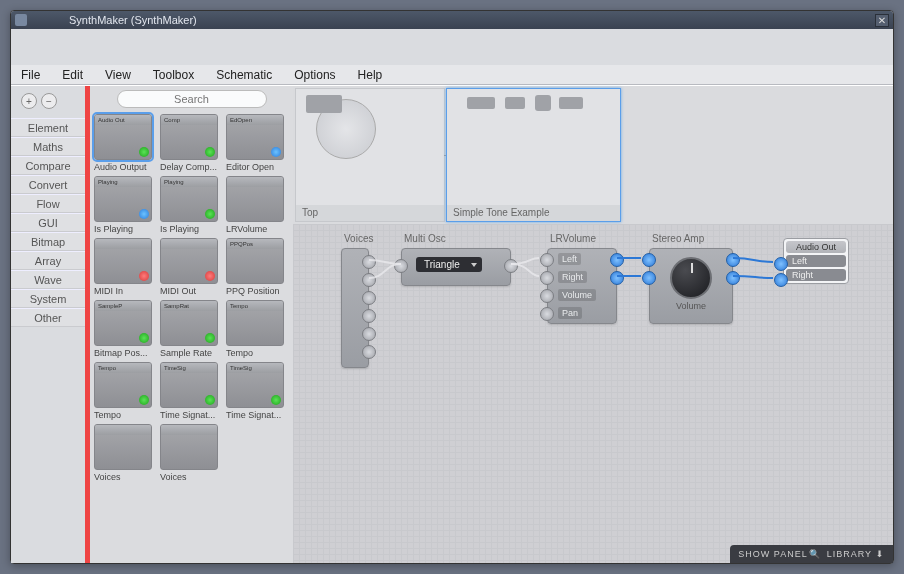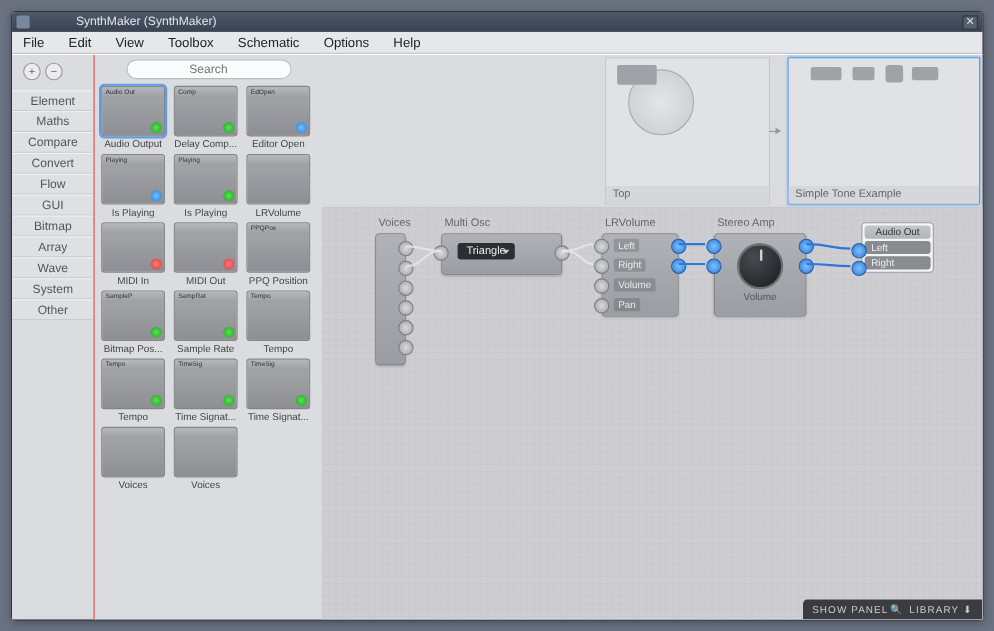--- a/index.html
+++ b/index.html
@@ -5,55 +5,55 @@
 * { margin: 0; padding: 0; box-sizing: border-box; font-family: Arial, sans-serif; }
 body { background: #6a7282; width: 904px; height: 574px; overflow: hidden; }
 
 .window-frame { position: absolute; top: 10px; left: 10px; width: 884px; height: 554px; background: #dadce0; border: 1px solid #333; border-radius: 4px; box-shadow: 0 2px 8px rgba(0,0,0,.3); display: flex; flex-direction: column; }
 
 .titlebar { height: 18px; background: linear-gradient(#4d5869,#3a4251); display: flex; align-items: center; padding: 0 4px; border-radius: 3px 3px 0 0; gap: 36px; }
 .titlebar-icon { width: 12px; height: 12px; background: #7888a0; border-radius: 2px; margin-right: 6px; }
 .titlebar-text { color: #e2e6ee; font-size: 11px; flex: 1; }
 .titlebar-close { width: 14px; height: 13px; background: #555f70; border: 1px solid #2a303a; color: #ddd; font-size: 10px; display: flex; align-items: center; justify-content: center; cursor: pointer; }
 
-.menubar { height: 20px; background: #e6e7ea; border-bottom: 1px solid #b8bac0; display: flex; align-items: center; padding: 0 6px; gap: 14px; }
+.menubar { height: 20px; background: #e6e7ea; border-bottom: 1px solid #b8bac0; display: flex; align-items: center; padding: 0 6px; gap: 14px; margin-top: 36px; }
 .menu-item { font-size: 12px; color: #222; cursor: pointer; padding: 2px 4px; }
 
 .body-area { flex: 1; display: flex; background: #dadce0; border-top: 1px solid #fff; }
 
 .left-categories { width: 74px; display: flex; flex-direction: column; padding-top: 4px; }
 .cat-tools { height: 22px; display: flex; gap: 4px; padding-left: 10px; align-items: center; }
 .cat-tool-btn { width: 16px; height: 16px; border-radius: 50%; border: 1px solid #999; background: #ececee; font-size: 10px; display: flex; align-items: center; justify-content: center; color: #666; cursor: pointer; }
 .cat-btn { height: 19px; font-size: 11px; color: #555; display: flex; align-items: center; justify-content: center; cursor: pointer; border-bottom: 1px solid #cacbcf; border-top: 1px solid #eef; background: #dfe0e3; }
 .cat-btn.active { background: #3a8edb; color: #fff; border-radius: 3px; }
 .cat-spacer { height: 6px; }
 
-.module-panel { width: 208px; background: #dbdcdf; border-left: 1px solid #ef4444; display: flex; flex-direction: column; }
+.module-panel { width: 208px; background: #dbdcdf; border-left: 5px solid #ef4444; display: flex; flex-direction: column; }
 .search-row { height: 26px; display: flex; align-items: center; justify-content: center; }
 .search-input { width: 150px; height: 18px; border-radius: 9px; border: 1px solid #bbb; background: #fafbfc; font-size: 11px; text-align: center; color: #888; padding: 0 6px; }
 .module-grid { flex: 1; padding: 2px 4px; display: flex; flex-wrap: wrap; gap: 4px; align-content: flex-start; overflow: hidden; }
-.mod-item { width: 62px; display: flex; flex-direction: column; align-items: center; }
+.mod-item { width: 62px; display: flex; flex-direction: column; align-items: flex-start; }
 .mod-thumb { width: 58px; height: 46px; background: linear-gradient(#a7a8ac,#8e8f94); border-radius: 3px; border: 1px solid #84858a; position: relative; overflow: hidden; }
 .mod-item.sel .mod-thumb { outline: 2px solid #5a9eea; }
 .mod-thumb-hdr { height: 10px; background: linear-gradient(#b6b8bd,#9c9ea2); font-size: 6px; color: #333; padding-left: 3px; line-height: 10px; white-space: nowrap; overflow: hidden; }
 .mod-label { font-size: 9px; color: #444; margin-top: 2px; white-space: nowrap; overflow: hidden; text-overflow: ellipsis; max-width: 62px; }
 .mod-dot { position: absolute; width: 10px; height: 10px; border-radius: 50%; bottom: 2px; right: 2px; }
 .dot-g { background: radial-gradient(#5ae356,#1fa21c); }
 .dot-b { background: radial-gradient(#6cc2ff,#2b7ddb); }
 .dot-r { background: radial-gradient(#ff7b7b,#d63a3a); }
 
 .canvas-area { flex: 1; background: #dadbde; display: flex; flex-direction: column; }
 .canvas-top { height: 26px; display: flex; align-items: center; padding: 0 8px; gap: 12px; border-bottom: 1px solid #c6c8cb; }
 .dev-mode-btn { height: 20px; padding: 0 10px; background: linear-gradient(#f4f5f6,#e4e5e8); border: 1px solid #b4b6ba; border-radius: 3px; font-size: 11px; color: #666; cursor: pointer; }
 .zoom-block { margin-left: auto; display: flex; align-items: center; gap: 8px; }
 .zoom-label { font-size: 11px; color: #888; }
 .zoom-track { width: 110px; height: 4px; background: #c0c2c6; border-radius: 2px; position: relative; }
 .zoom-thumb { position: absolute; top: -4px; left: 32px; width: 12px; height: 12px; border-radius: 50%; background: radial-gradient(#bfdcff,#6aa9e8); border: 1px solid #5a8ecb; }
 
-.nav-strip { height: 138px; display: flex; padding: 2px; gap: 16px; justify-content: flex-end; }
+.nav-strip { height: 138px; display: flex; padding: 2px; gap: 1px; }
 .nav-cell { border: 1px solid #c6c8cc; background: #e1e2e5; position: relative; display: flex; flex-direction: column; }
 .nav-cell.top { width: 150px; }
 .nav-cell.sel { width: 175px; border: 1px solid #5a9eea; box-shadow: 0 0 3px #6aa9e8; }
 .nav-cell-body { flex: 1; position: relative; }
 .nav-cell-label { height: 16px; background: #d5d7da; font-size: 10px; color: #666; padding-left: 6px; line-height: 16px; }
 .nav-arrow { position: absolute; top: 50%; left: 148px; width: 10px; height: 1px; background: #999; }
 .nav-arrow:after { content: ""; position: absolute; right: -4px; top: -3px; border: 3px solid transparent; border-left: 5px solid #999; }
 
 .canvas-main { flex: 1; position: relative; background: #cfcfd3; background-image: linear-gradient(#c8c9cd 1px, transparent 1px), linear-gradient(90deg, #c8c9cd 1px, transparent 1px); background-size: 6px 6px; overflow: hidden; }
 
@@ -280,21 +280,21 @@
           <div class="port" style="right:-8px;top:24px;"></div>
           <div class="port" style="right:-8px;top:42px;"></div>
           <div class="port" style="right:-8px;top:60px;"></div>
           <div class="port" style="right:-8px;top:78px;"></div>
           <div class="port" style="right:-8px;top:96px;"></div>
         </div>
 
         <div class="node" style="left:108px;top:24px;width:110px;height:38px;">
           <div class="node-title">Multi Osc</div>
           <div class="port" style="left:-8px;top:10px;"></div>
-          <div class="tri-select" style="left:14px;top:8px;width:52px;">Triangle</div>
+          <div class="tri-select" style="left:14px;top:8px;width:66px;">Triangle</div>
           <div class="port" style="right:-8px;top:10px;"></div>
         </div>
 
         <div class="node" style="left:254px;top:24px;width:70px;height:76px;">
           <div class="node-title">LRVolume</div>
           <div class="port" style="left:-8px;top:4px;"></div>
           <div class="port" style="left:-8px;top:22px;"></div>
           <div class="port" style="left:-8px;top:40px;"></div>
           <div class="port" style="left:-8px;top:58px;"></div>
           <span class="port-lbl" style="left:10px;top:4px;">Left</span>

